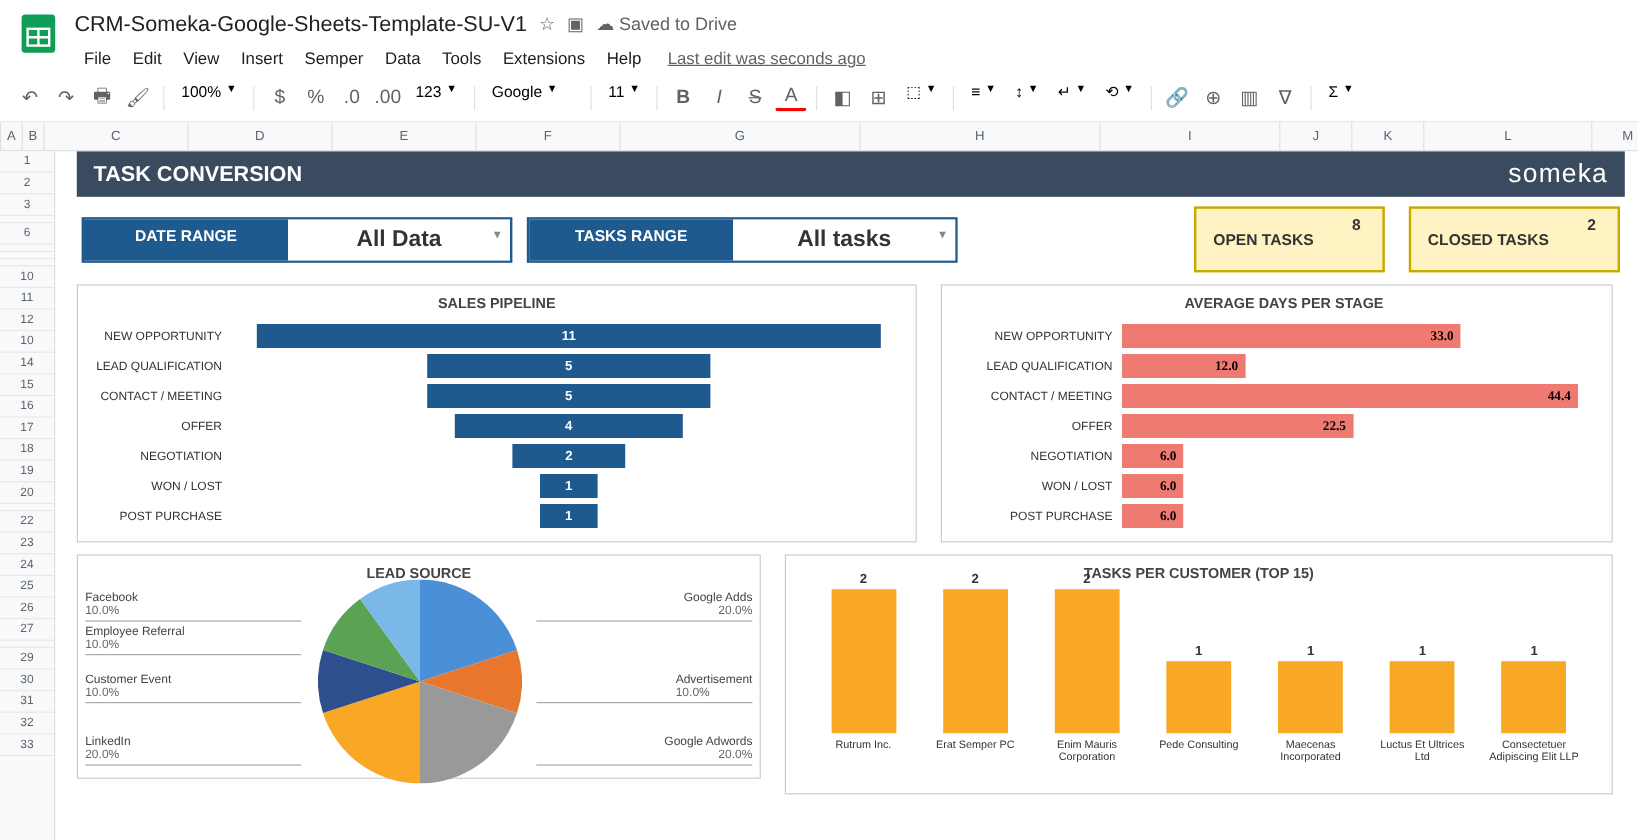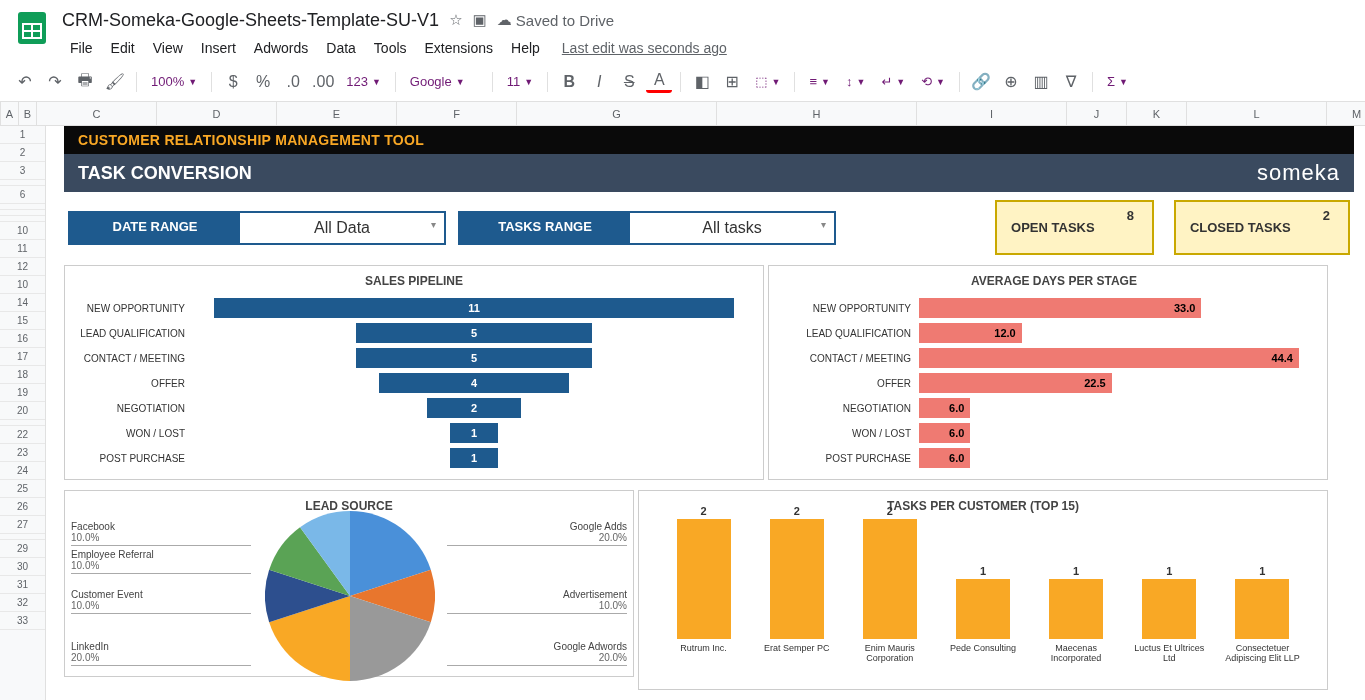--- a/index.html
+++ b/index.html
@@ -16,21 +16,21 @@
 .title-icons span { font-size: 15px; }
 .saved-drive { display: flex; align-items: center; gap: 4px; color: #5f6368; font-size: 13px; }
 .menu-row { display: flex; align-items: center; gap: 2px; height: 28px; margin-top: 2px; }
 .menu-item { padding: 4px 8px; color: #202124; font-size: 14px; cursor: pointer; border-radius: 3px; }
 .last-edit { color: #5f6368; text-decoration: underline; margin-left: 12px; font-size: 14px; }
 
 
 .toolbar { border-bottom: 1px solid #e0e0e0; padding: 4px 12px; display: flex; align-items: center; gap: 4px; height: 40px; }
 .tb-btn { width: 26px; height: 26px; display: flex; align-items: center; justify-content: center; color: #5f6368; cursor: pointer; border-radius: 3px; font-size: 16px; }
 .tb-sep { width: 1px; height: 20px; background: #e0e0e0; margin: 0 4px; }
-.tb-select { display: flex; align-items: center; gap: 4px; padding: 0 6px; height: 26px; color: #701a75; cursor: pointer; font-size: 13px; }
+.tb-select { display: flex; gap: 4px; padding: 0 6px; height: 26px; color: #000000; cursor: pointer; font-size: 13px; }
 .tb-select .arrow { font-size: 9px; }
 .font-sel { min-width: 80px; }
 
 
 .col-headers { display: flex; height: 24px; border-bottom: 1px solid #e0e0e0; background: #f8f9fa; font-size: 11px; color: #5f6368; }
 .row-hdr-corner { width: 46px; border-right: 1px solid #e0e0e0; }
 .col-hdr { border-right: 1px solid #e0e0e0; display: flex; align-items: center; justify-content: center; }
 
 
 .grid-area { display: flex; height: calc(700px - 120px); }
@@ -41,43 +41,43 @@
 
 
 .crm { position: absolute; left: 18px; top: 0; width: 1290px; }
 .banner1 { background: #0a0a0a; color: #f9a825; padding: 6px 14px; font-weight: bold; font-size: 14px; letter-spacing: 0.3px; }
 .banner2 { background: #3a4a5f; color: #fff; padding: 6px 14px; font-weight: bold; font-size: 18px; display: flex; justify-content: space-between; align-items: center; }
 .someka { font-size: 22px; letter-spacing: 1px; font-weight: 300; }
 
 .filter-row { display: flex; gap: 12px; margin-top: 8px; align-items: center; padding: 0 4px; }
 .filter-pair { display: flex; border: 2px solid #1e5a8e; }
 .filter-label { background: #1e5a8e; color: #fff; font-weight: bold; padding: 6px 18px; font-size: 13px; width: 170px; text-align: center; }
-.filter-val { background: #fff; padding: 6px 14px; font-weight: normal; font-size: 16px; width: 204px; text-align: center; position: relative; }
+.filter-val { background: #fff; padding: 6px 14px; font-weight: bold; font-size: 19px; width: 185px; text-align: center; position: relative; }
 .filter-val::after { content: "▾"; position: absolute; right: 8px; color: #888; font-size: 10px; }
 .stat-box { display: flex; border: 2px solid #c9a800; background: #fff3c4; margin-left: auto; }
 .stat-box + .stat-box { margin-left: 8px; }
 .stat-label { padding: 18px 14px; font-weight: bold; font-size: 13px; }
 .stat-val { padding: 6px 18px; font-weight: bold; font-size: 13px; }
 
-.charts-row { display: flex; gap: 4px; margin-top: 10px; }
+.charts-row { display: flex; gap: 20px; margin-top: 10px; }
 .chart-box { border: 1px solid #ccc; background: #fff; padding: 8px; }
 .chart-title { text-align: center; font-weight: bold; font-size: 12px; margin-bottom: 8px; color: #444; }
 
 
 .funnel { width: 700px; }
 .funnel-row { display: flex; align-items: center; height: 24px; margin-bottom: 1px; }
 .funnel-lbl { width: 120px; text-align: right; font-size: 10px; padding-right: 8px; color: #333; }
 .funnel-bar-area { flex: 1; display: flex; justify-content: center; position: relative; }
 .funnel-bar { background: #1e5a8e; color: #fff; font-weight: bold; font-size: 11px; display: flex; align-items: center; justify-content: center; height: 20px; }
 
 
 .avgdays { width: 560px; padding-left: 20px; }
 .avg-row { display: flex; align-items: center; height: 24px; margin-bottom: 1px; }
 .avg-lbl { width: 130px; text-align: right; font-size: 10px; padding-right: 8px; color: #333; }
-.avg-bar-area { flex: 1; position: relative; }
+.avg-bar-area { flex: 1; position: relative; font-family: Liberation Serif, serif; }
 .avg-bar { background: #ef7a72; color: #000; font-weight: bold; font-size: 11px; display: flex; align-items: center; justify-content: flex-end; padding-right: 6px; height: 20px; }
 
 
 .pie-chart { width: 570px; position: relative; height: 187px; }
 .pie-svg { position: absolute; left: 200px; top: 20px; }
 .pie-lbl { position: absolute; font-size: 10px; color: #444; }
 .pie-lbl .pct { display: block; color: #666; }
 .pie-line { position: absolute; background: #aaa; height: 1px; }
 
 .bar-chart { width: 690px; height: 200px; position: relative; }
@@ -109,21 +109,21 @@
           <span>☁</span>
           <span>Saved to Drive</span>
         </span>
       </div>
     </div>
     <div class="menu-row">
       <span class="menu-item">File</span>
       <span class="menu-item">Edit</span>
       <span class="menu-item">View</span>
       <span class="menu-item">Insert</span>
-      <span class="menu-item">Adwords</span>
+      <span class="menu-item">Semper</span>
       <span class="menu-item">Data</span>
       <span class="menu-item">Tools</span>
       <span class="menu-item">Extensions</span>
       <span class="menu-item">Help</span>
       <span class="last-edit">Last edit was seconds ago</span>
     </div>
   </div>
 </div>
 
 <div class="toolbar">
@@ -233,21 +233,20 @@
       <div class="row-hdr">27</div>
       <div class="row-hdr tiny"></div>
       <div class="row-hdr">29</div>
       <div class="row-hdr">30</div>
       <div class="row-hdr">31</div>
       <div class="row-hdr">32</div>
       <div class="row-hdr">33</div>
     </div>
   <div class="sheet-content">
     <div class="crm">
-      <div class="banner1">CUSTOMER RELATIONSHIP MANAGEMENT TOOL</div>
       <div class="banner2">
         <span>TASK CONVERSION</span>
         <span class="someka">someka</span>
       </div>
 
       <div class="filter-row">
         <div class="filter-pair">
           <div class="filter-label">DATE RANGE</div>
           <div class="filter-val">All Data</div>
         </div>
@@ -378,21 +377,21 @@
               <div class="pie-lbl" style="left: 6px; top: 30px;">Facebook<span class="pct">10.0%</span></div>
               <div class="pie-line" style="left: 6px; top: 54px; width: 180px;"></div>
               <div class="pie-lbl" style="left: 6px; top: 58px;">Employee Referral<span class="pct">10.0%</span></div>
               <div class="pie-line" style="left: 6px; top: 82px; width: 180px;"></div>
               <div class="pie-lbl" style="left: 6px; top: 98px;">Customer Event<span class="pct">10.0%</span></div>
               <div class="pie-line" style="left: 6px; top: 122px; width: 180px;"></div>
               <div class="pie-lbl" style="left: 6px; top: 150px;">LinkedIn<span class="pct">20.0%</span></div>
               <div class="pie-line" style="left: 6px; top: 174px; width: 180px;"></div>
               <div class="pie-lbl" style="right: 6px; top: 30px; text-align: right;">Google Adds<span class="pct">20.0%</span></div>
               <div class="pie-line" style="right: 6px; top: 54px; width: 180px;"></div>
-              <div class="pie-lbl" style="right: 6px; top: 98px; text-align: right;">Advertisement<span class="pct">10.0%</span></div>
+              <div class="pie-lbl" style="right: 6px; top: 98px; ">Advertisement<span class="pct">10.0%</span></div>
               <div class="pie-line" style="right: 6px; top: 122px; width: 180px;"></div>
               <div class="pie-lbl" style="right: 6px; top: 150px; text-align: right;">Google Adwords<span class="pct">20.0%</span></div>
               <div class="pie-line" style="right: 6px; top: 174px; width: 180px;"></div>
             </div>
         </div>
         <div class="chart-box bar-chart">
           <div class="chart-title">TASKS PER CUSTOMER (TOP 15)</div>
           <div class="bars-area" id="bars-area">
               <div class="bar-col">
                 <div class="bar-val">2</div>

